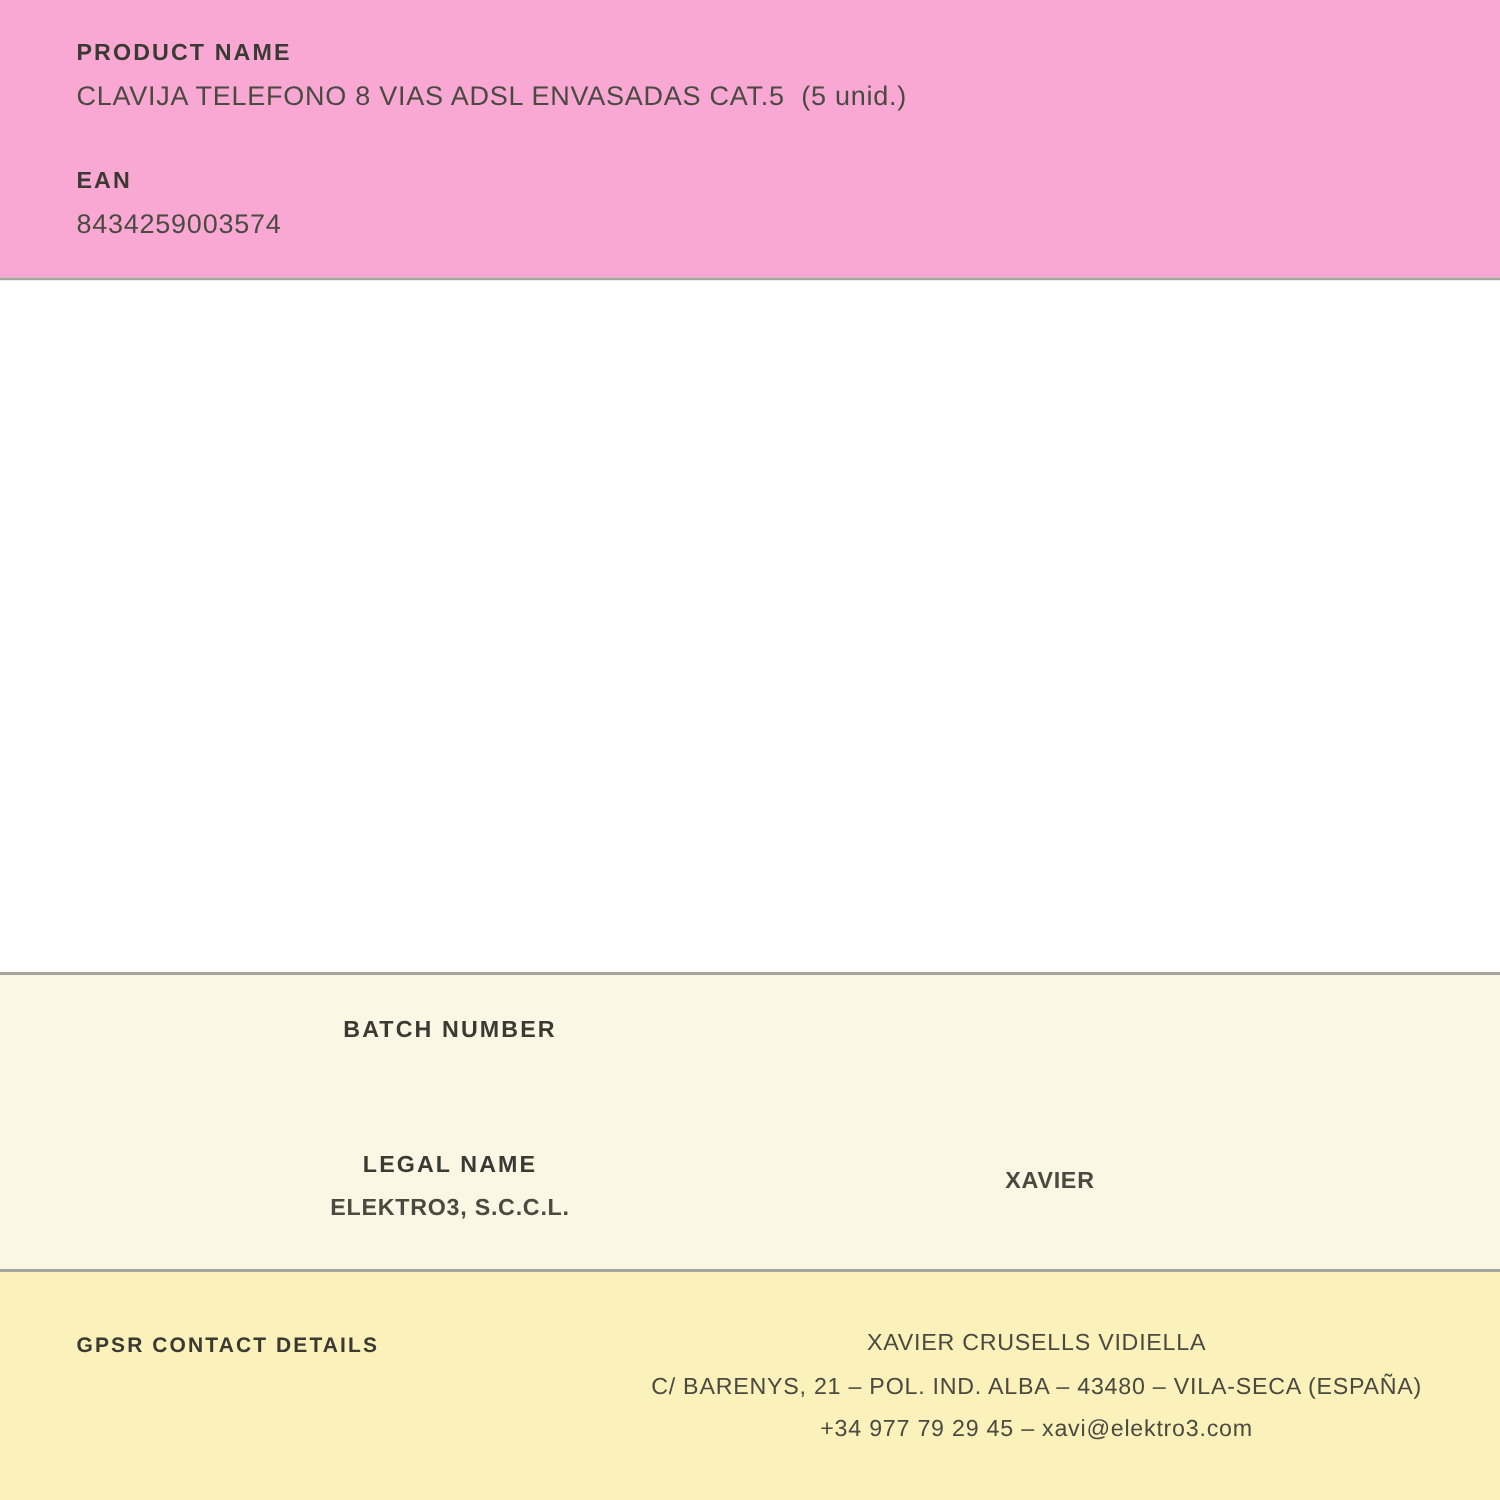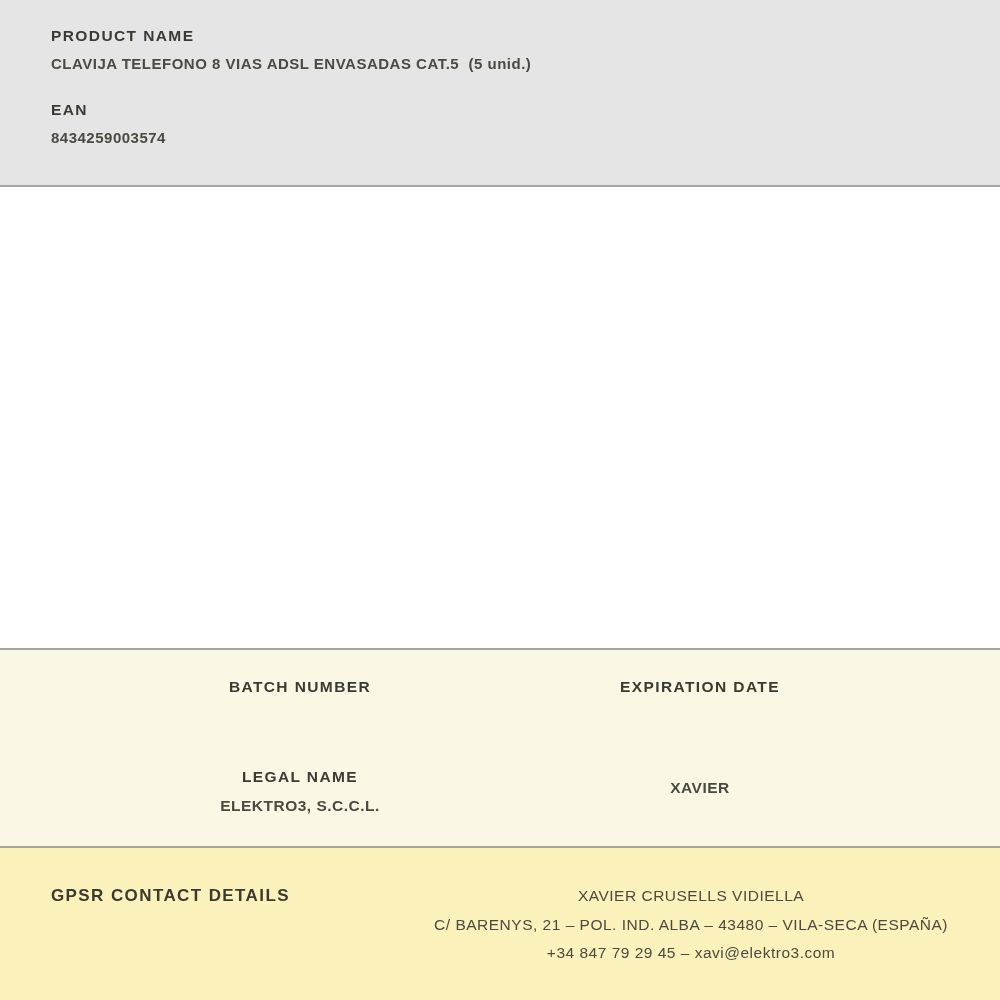--- a/index.html
+++ b/index.html
@@ -20,44 +20,43 @@
     display: flex;
     flex-direction: column;
   }
   .divider {
     height: 2px;
     background: #a6a6a0;
     flex: none;
   }
   
   .product-section {
-    background: #e5e5e5;
+    background: #f9a8d4;
     height: 185px;
     flex: none;
     box-sizing: border-box;
     padding: 27px 50px 0 51px;
   }
   .field-label {
     font-size: 15.5px;
     font-weight: bold;
     letter-spacing: 1.4px;
     color: #3a3a32;
     line-height: 18px;
   }
   .field-value {
-    font-size: 15px;
+    font-size: 18px;
     letter-spacing: 0.5px;
     color: #4a4a41;
     line-height: 18px;
     margin-top: 10px;
     white-space: pre-wrap;
-    font-weight: bold;
   }
   .field-ean {
-    margin-top: 28px;
+    margin-top: 39px;
   }
   
   .image-section {
     background: #ffffff;
     flex: 1 1 auto;
   }
   
   .details-section {
     background: #fbf7e5;
     height: 196px;
@@ -89,21 +88,21 @@
     background: #fbf1bb;
     flex: none;
     height: 152px;
     box-sizing: border-box;
     padding: 39px 52px 0 51px;
     display: flex;
     justify-content: space-between;
     align-items: flex-start;
   }
   .contact-label {
-    font-size: 17px;
+    font-size: 14px;
     font-weight: bold;
     letter-spacing: 1.4px;
     color: #3a3a32;
     line-height: 18px;
     flex: none;
   }
   .contact-lines {
     text-align: center;
     font-size: 15.5px;
     letter-spacing: 0.5px;
@@ -133,40 +132,36 @@
   <section class="image-section"></section>
 
   <div class="divider"></div>
 
   <section class="details-section">
     <div class="details-row details-row-first">
       <div class="details-cell">
         <div class="field-label">BATCH NUMBER</div>
         <div class="details-value"></div>
       </div>
-      <div class="details-cell">
-        <div class="field-label">EXPIRATION DATE</div>
-        <div class="details-value"></div>
-      </div>
     </div>
     <div class="details-row">
       <div class="details-cell">
         <div class="field-label">LEGAL NAME</div>
         <div class="details-value">ELEKTRO3, S.C.C.L.</div>
       </div>
       <div class="details-cell">
         <div class="details-value">XAVIER</div>
       </div>
     </div>
   </section>
 
   <div class="divider"></div>
 
   <section class="contact-section">
     <div class="contact-label">GPSR CONTACT DETAILS</div>
     <div class="contact-lines">
       <div>XAVIER CRUSELLS VIDIELLA</div>
       <div>C/ BARENYS, 21 – POL. IND. ALBA – 43480 – VILA-SECA (ESPAÑA)</div>
-      <div>+34 847 79 29 45 – xavi@elektro3.com</div>
+      <div>+34 977 79 29 45 – xavi@elektro3.com</div>
     </div>
   </section>
 
 </div>
 
 </body></html>

